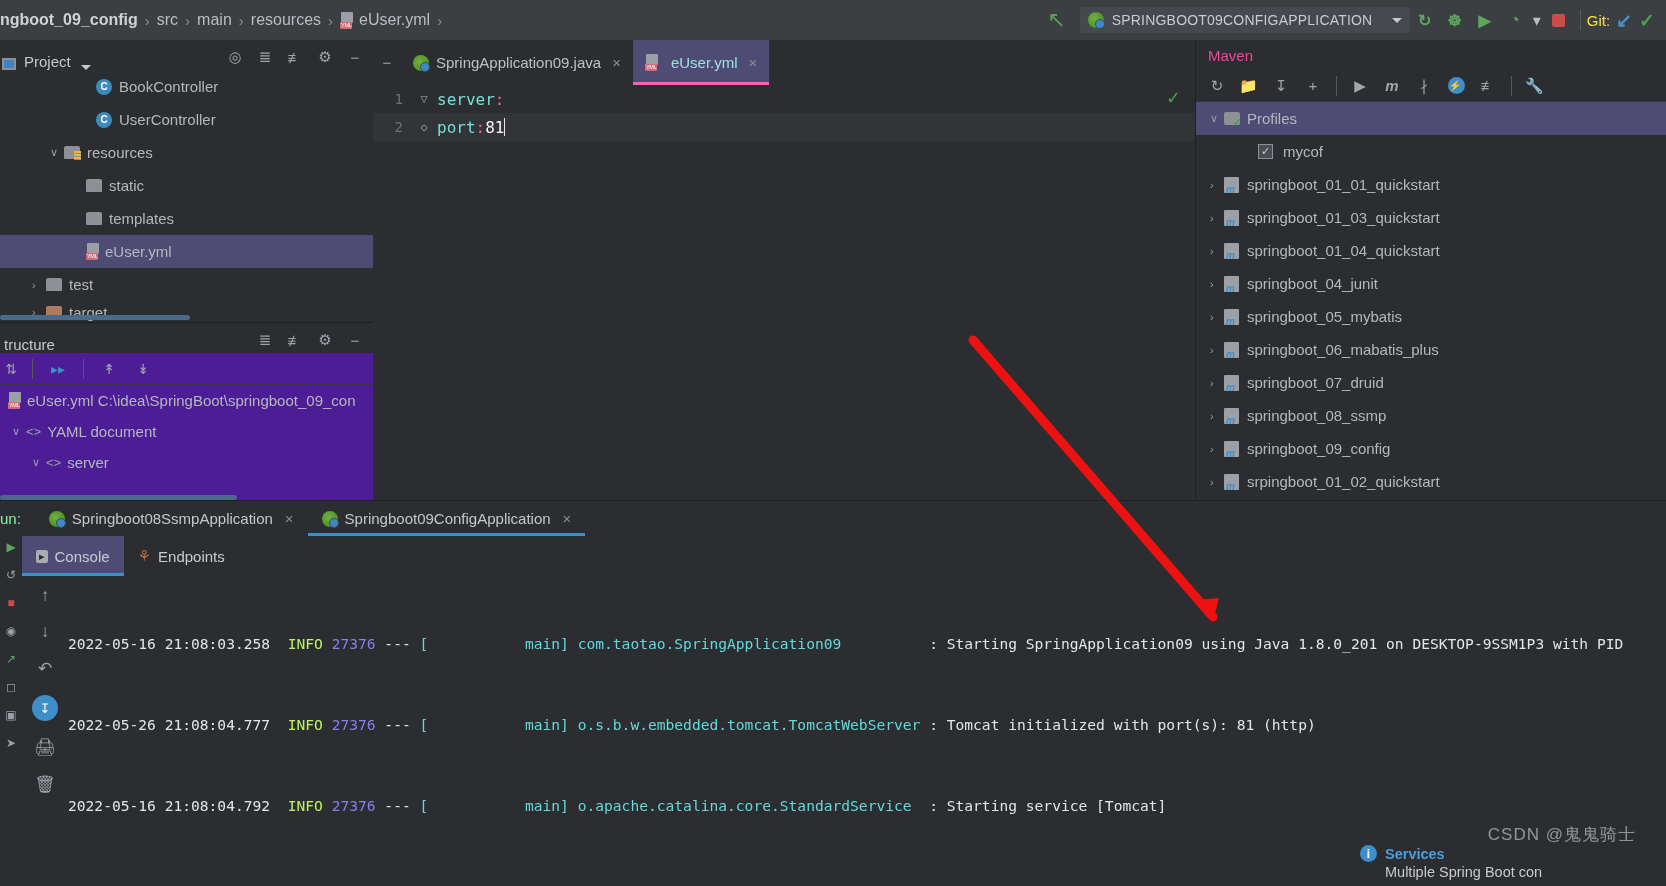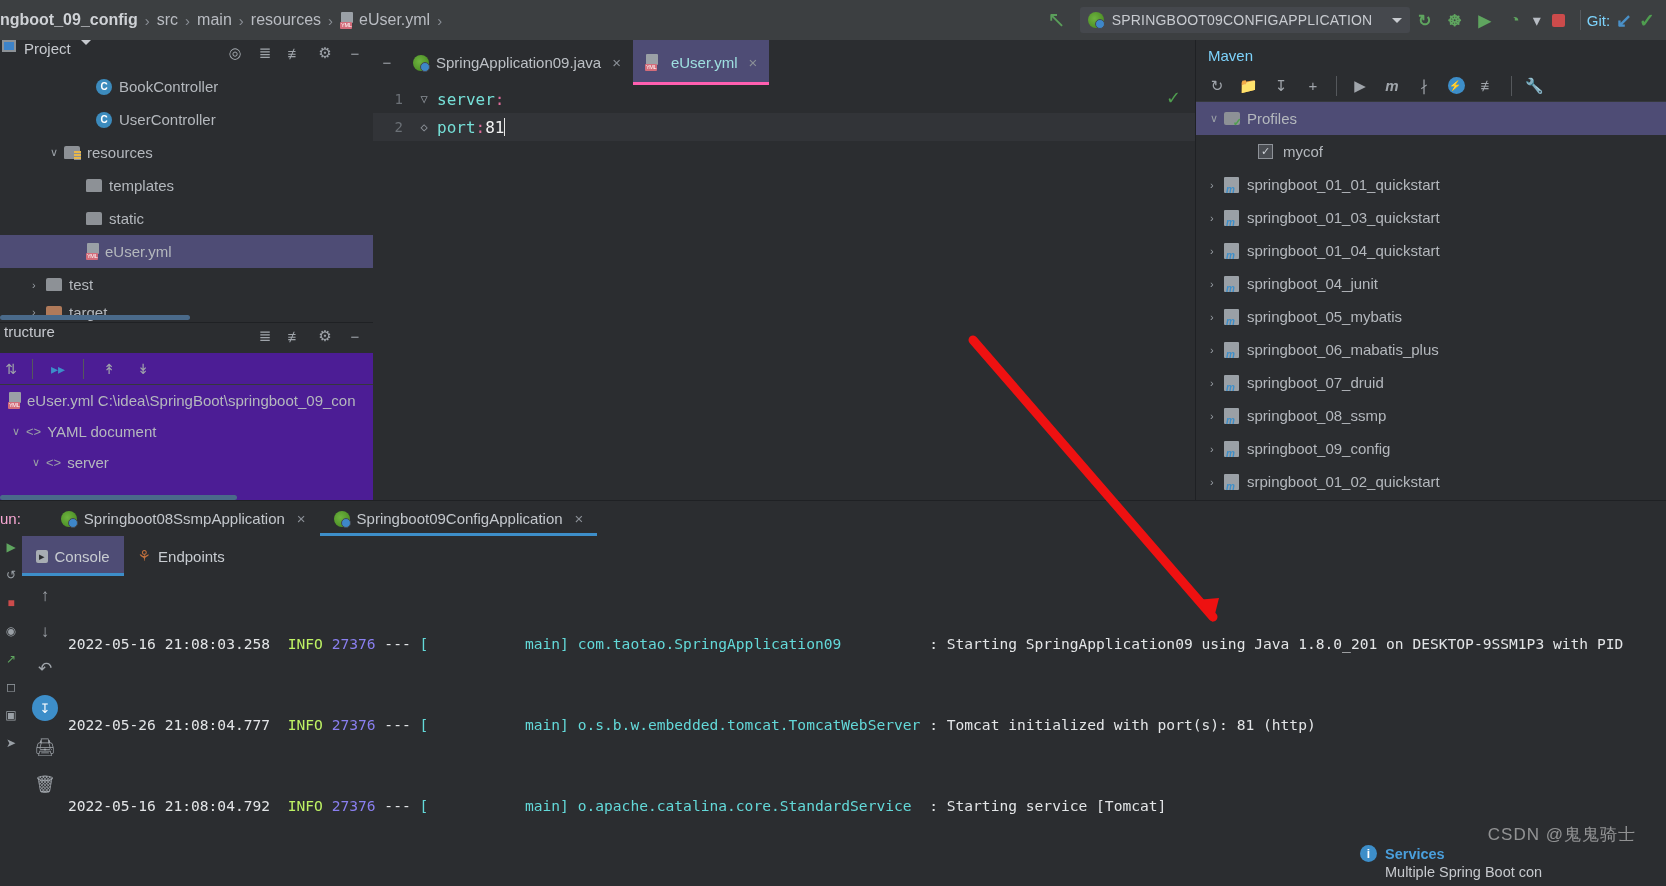--- a/index.html
+++ b/index.html
@@ -65,31 +65,31 @@
     width: 0; height: 0; border-left: 5px solid transparent; border-right: 5px solid transparent;
     border-top: 5px solid #c8cbd0; margin-left: auto;
   }
   .tb-icon {
     width: 30px; height: 30px; display: flex; align-items: center; justify-content: center;
     font-size: 16px; color: #b8bdc4;
   }
   .icon-green { color: #5fa55f; font-weight: bold; }
   .icon-stop { width: 13px; height: 13px; background: #cc4b4b; border-radius: 2px; }
   .vsep { width: 1px; height: 20px; background: #55585c; margin: 0 6px; }
-  .git-label { font-size: 15px; color: #7dd3fc; margin-right: 6px; }
+  .git-label { font-size: 15px; color: #fde047; margin-right: 6px; }
   .git-blue { color: #4a90c7; font-size: 19px; font-weight: bold; }
   .git-green { color: #4f9e4f; font-size: 19px; font-weight: bold; }
 
   
   .project-panel {
     position: absolute; left: 0; top: 40px; width: 373px; height: 282px;
     background: #2b2d30; overflow: hidden;
   }
   .panel-header {
-    height: 30px; display: flex; align-items: flex-start;
+    height: 30px; display: flex; align-items: flex-end;
     padding-left: 4px; background: #2b2d30;
   }
   .panel-title { font-size: 15px; color: #c6c9ce; margin-left: 8px; }
   .panel-sq {
     width: 14px; height: 12px; border: 2px solid #8c9196; background: #3d83c9;
     margin-left: -2px;
   }
   .ph-caret { margin-left: 10px; width: 0; height: 0;
     border-left: 5px solid transparent; border-right: 5px solid transparent;
     border-top: 5px solid #c6c9ce; }
@@ -163,21 +163,21 @@
   .caret-bar {
     display: inline-block; width: 1px; height: 18px; background: #e8e8e8; vertical-align: -3px;
   }
   .check-mark { position: absolute; right: 14px; top: 2px; color: #4f9e4f; font-size: 18px; }
 
   
   .maven-panel {
     position: absolute; left: 1195px; top: 40px; width: 471px; height: 460px;
     background: #2b2d30; border-left: 1px solid #1f2124;
   }
-  .mv-header { height: 30px; display: flex; align-items: center; padding-left: 12px; font-size: 15px; color: #7dd3fc; }
+  .mv-header { height: 30px; display: flex; align-items: center; padding-left: 12px; font-size: 15px; color: #ec4899; }
   .mv-toolbar { height: 32px; display: flex; align-items: center; gap: 2px; padding-left: 6px; border-bottom: 1px solid #35383c; }
   .mv-icon { width: 30px; height: 30px; display:flex; align-items:center; justify-content:center; color:#a0a5ab; font-size: 15px; }
   .blue-dot { width: 17px; height: 17px; border-radius: 50%; background: #3d8ec9; display:flex; align-items:center; justify-content:center; color:#fff; font-size:10px;}
   .mv-row { height: 33px; display: flex; align-items: center; font-size: 15px; color: #b4b8bd; padding-left: 14px; white-space: nowrap; }
   .mv-row.selected { background: #4e4c75; }
   .m-ic {
     width: 15px; height: 16px; background: #9aa0a6; border-radius: 1px; margin-right: 8px;
     flex: none; position: relative;
   }
   .m-ic::after {
@@ -188,21 +188,21 @@
   .prof-ic::after { content: "✓"; position: absolute; right: -2px; bottom: -4px; color: #4f9e4f; font-size: 11px; font-weight: bold;}
   .checkbox { width: 15px; height: 15px; border: 1px solid #8e9298; background: #4a4d52; margin-right: 10px;
     display:flex; align-items:center; justify-content:center; color:#cfd3d8; font-size: 11px; flex:none; }
 
   
   .run-panel {
     position: absolute; left: 0; top: 500px; width: 1666px; height: 386px; background: #2b2d30;
     border-top: 1px solid #1f2124;
   }
   .run-tabbar { height: 35px; display: flex; align-items: center; }
-  .run-label { font-size: 15px; color: #f9a8d4; padding-left: 0px; margin-right: 26px; }
+  .run-label { font-size: 15px; color: #86efac; padding-left: 0px; margin-right: 14px; }
   .run-tab { display: flex; align-items: center; gap: 7px; padding: 0 14px; height: 35px;
     font-size: 15px; color: #c3c7cc; position: relative; }
   .run-tab.active::after { content:""; position:absolute; left:0; right:0; bottom:0; height:3px; background:#3d8ec9;}
   .run-tab .close { color: #8b9097; margin-left: 5px; }
   .run-body { position: relative; height: 351px; display: flex; }
   .left-rail { width: 22px; background: #2b2d30; padding-top: 4px; display:flex; flex-direction:column; align-items:center; gap: 14px;}
   .rail-ic { font-size: 12px; color: #9aa0a6; }
   .console-col { flex: 1; position: relative; }
   .console-tabbar { height: 40px; display: flex; align-items: stretch; }
   .c-tab { display:flex; align-items:center; gap: 7px; padding: 0 14px; font-size: 15px; color: #c8ccd1; position: relative;}
@@ -311,25 +311,25 @@
         <span class="cls-ic">C</span>
         <span>UserController</span>
       </div>
       <div class="tree-row" style="padding-left:50px;">
         <span class="arrow-down">∨</span>
         <span class="folder-ic res"></span>
         <span>resources</span>
       </div>
       <div class="tree-row" style="padding-left:86px;">
         <span class="folder-ic"></span>
-        <span>templates</span>
+        <span>static</span>
       </div>
       <div class="tree-row" style="padding-left:86px;">
         <span class="folder-ic"></span>
-        <span>static</span>
+        <span>templates</span>
       </div>
       <div class="tree-row selected" style="padding-left:86px;">
         <span class="yml-ic"></span>
         <span>eUser.yml</span>
       </div>
       <div class="tree-row" style="padding-left:32px;">
         <span class="arrow-right">›</span>
         <span class="folder-ic"></span>
         <span>test</span>
       </div>

